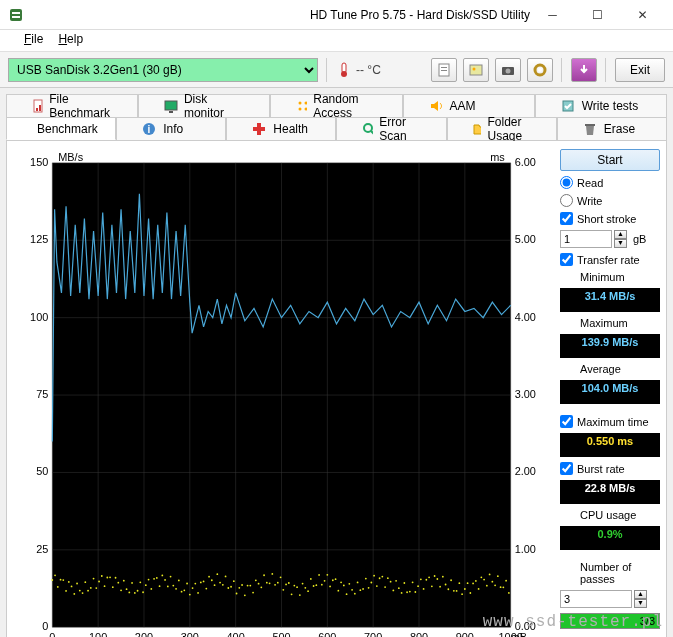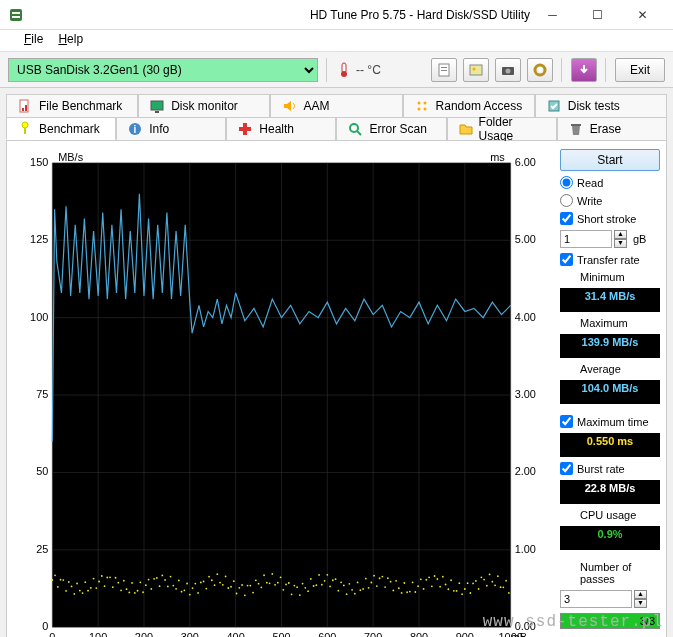--- a/index.html
+++ b/index.html
@@ -11,21 +11,21 @@
 .menubar { height: 22px; background: #fff; padding: 2px 24px; border-bottom: 1px solid #e0e0e0; }
 .menubar span { margin-right: 12px; font-size: 12px; }
 .menubar u { text-decoration: underline; }
 .toolbar { height: 36px; background: #f4f4f4; border-bottom: 1px solid #ccc; display: flex; align-items: center; padding: 4px 8px; gap: 6px; }
 .toolbar select { width: 310px; height: 24px; font-size: 12px; border: 1px solid #aaa; background: #86efac; padding-left: 4px; }
 .toolbar .sep { width: 2px; height: 24px; border-left: 1px solid #ccc; margin: 0 2px; }
 .toolbar .temp { display: flex; align-items: center; gap: 4px; font-size: 12px; color: #444; }
 .toolbar .tbtn { width: 26px; height: 24px; border: 1px solid #aaa; background: linear-gradient(#fff,#e8e8e8); border-radius: 2px; display: flex; align-items: center; justify-content: center; }
 .toolbar .exit { width: 50px; height: 24px; border: 1px solid #aaa; background: linear-gradient(#fff,#e8e8e8); border-radius: 2px; font-size: 12px; }
 .tabs { display: flex; flex-wrap: wrap; padding: 6px 6px 0 6px; background: #f0f0f0; }
-.tab { display: flex; align-items: center; gap: 6px; padding: 4px 10px; border: 1px solid #ccc; background: #f8f8f8; font-size: 12px; height: 23px; border-bottom: none; }
+.tab { display: flex; align-items: center; gap: 6px; padding: 4px 24px; border: 1px solid #ccc; background: #f8f8f8; font-size: 12px; height: 23px; border-bottom: none; }
 .tab.row1 { width: calc((100% - 0px)/5); }
 .tab.row2 { width: calc((100% - 0px)/5); }
 .tab.active { background: #fff; border-bottom: 1px solid #fff; position: relative; z-index: 2; }
 .content { display: flex; background: #fff; border: 1px solid #ccc; margin: 0 6px 6px 6px; height: 520px; }
 .chart-area { flex: 1; padding: 8px 4px 4px 4px; position: relative; background: #fff; }
 .chart-svg { width: 100%; height: 100%; }
 .sidepanel { width: 112px; padding: 8px 6px; background: #fff; border-left: none; display: flex; flex-direction: column; gap: 5px; font-size: 11px; }
 .sidepanel button.start { height: 22px; background: linear-gradient(#eaf3fb,#d4e8f8); border: 1px solid #5b9dd9; border-radius: 2px; font-size: 12px; }
 .sidepanel label { display: flex; align-items: center; gap: 4px; }
 .sidepanel .statlabel { font-size: 11px; color: #000; margin-left: 20px; }
@@ -123,40 +123,40 @@
     </div>
   <div class="tab row1">
       <svg class="icon">
         <rect x="2" y="3" width="12" height="9" fill="#2a6" stroke="#555"></rect>
         <rect x="6" y="13" width="4" height="2" fill="#555"></rect>
       </svg>
       <span>Disk monitor</span>
     </div>
   <div class="tab row1">
       <svg class="icon">
-        <path d="M3 6v4h3l4 3V3L6 6z" fill="#fa0"></path>
-        <path d="M12 5c2 2 2 4 0 6" stroke="#fa0" fill="none"></path>
-      </svg>
-      <span>AAM</span>
-    </div>
-  <div class="tab row1">
-      <svg class="icon">
         <circle cx="5" cy="5" r="1.5" fill="#fa0"></circle>
         <circle cx="11" cy="5" r="1.5" fill="#fa0"></circle>
         <circle cx="5" cy="11" r="1.5" fill="#fa0"></circle>
         <circle cx="11" cy="11" r="1.5" fill="#fa0"></circle>
       </svg>
       <span>Random Access</span>
     </div>
   <div class="tab row1">
       <svg class="icon">
+        <path d="M3 6v4h3l4 3V3L6 6z" fill="#fa0"></path>
+        <path d="M12 5c2 2 2 4 0 6" stroke="#fa0" fill="none"></path>
+      </svg>
+      <span>AAM</span>
+    </div>
+  <div class="tab row1">
+      <svg class="icon">
         <rect x="3" y="3" width="10" height="10" fill="#8cc" stroke="#488"></rect>
         <path d="M5 8l2 2 4-4" stroke="#fff" stroke-width="2" fill="none"></path>
       </svg>
-      <span>Disk tests</span>
+      <span>Write tests</span>
     </div>
 
   <div class="tab row2 active" style="width:calc(100%/6)">
       <svg class="icon">
         <circle cx="8" cy="4" r="3" fill="#ff0" stroke="#cc0"></circle>
         <rect x="7" y="7" width="2" height="6" fill="#cc0"></rect>
       </svg>
       <span>Benchmark</span>
     </div>
   <div class="tab row2" style="width:calc(100%/6)">

